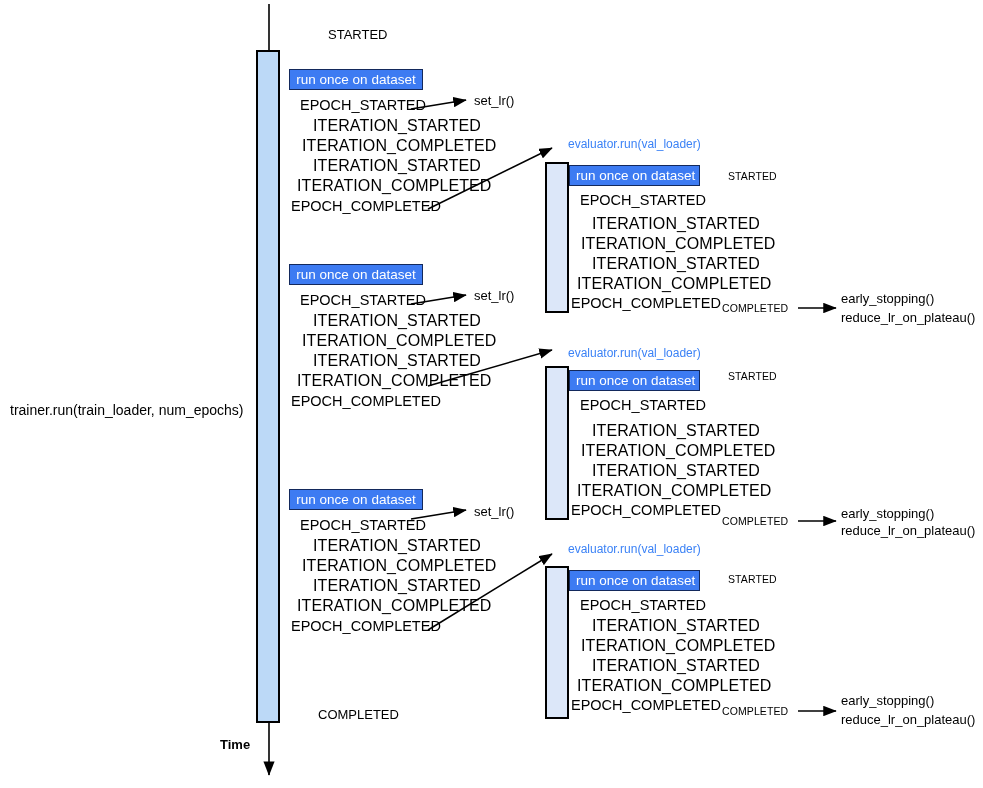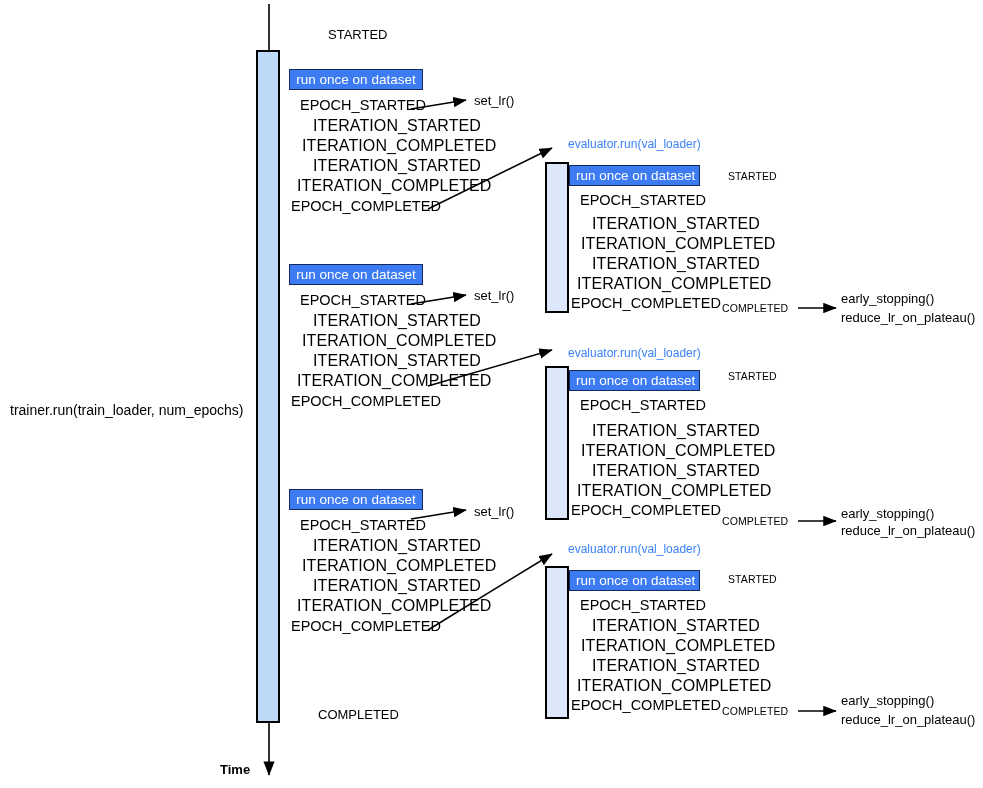--- a/index.html
+++ b/index.html
@@ -135,21 +135,21 @@
     <line x1="798" y1="711" x2="836" y2="711" stroke="#000000" stroke-width="1.5" marker-end="url(#arrowhead)"></line>
   </svg>
 
   <div class="abs trainer-bar" style="left:256px; top:50px; width:24px; height:673px;"></div>
 
   <div class="abs title-label" style="left:10px; top:376px;margin-top:25px;">trainer.run(train_loader, num_epochs)</div>
 
   <div class="abs state-label" style="left:328px; top:27px;">STARTED</div>
   <div class="abs state-label" style="left:318px; top:707px;">COMPLETED</div>
 
-  <div class="abs time-label" style="left:220px; top:737px;margin-top:25px;">Time</div>
+  <div class="abs time-label" style="left:220px; top:737px;">Time</div>
 
   <div class="abs run-box" style="left:289px; top:69px; width:134px; height:21px;">run once on dataset</div>
   <div class="abs ev-big" style="left:300px; top:97px;">EPOCH_STARTED</div>
   <div class="abs ev-small" style="left:313px; top:119px;">ITERATION_STARTED</div>
   <div class="abs ev-small" style="left:302px; top:139px;">ITERATION_COMPLETED</div>
   <div class="abs ev-small" style="left:313px; top:159px;">ITERATION_STARTED</div>
   <div class="abs ev-small" style="left:297px; top:179px;">ITERATION_COMPLETED</div>
   <div class="abs ev-big" style="left:291px; top:198px;">EPOCH_COMPLETED</div>
   <div class="abs callout" style="left:474px; top:92px;">set_lr()</div>
 

